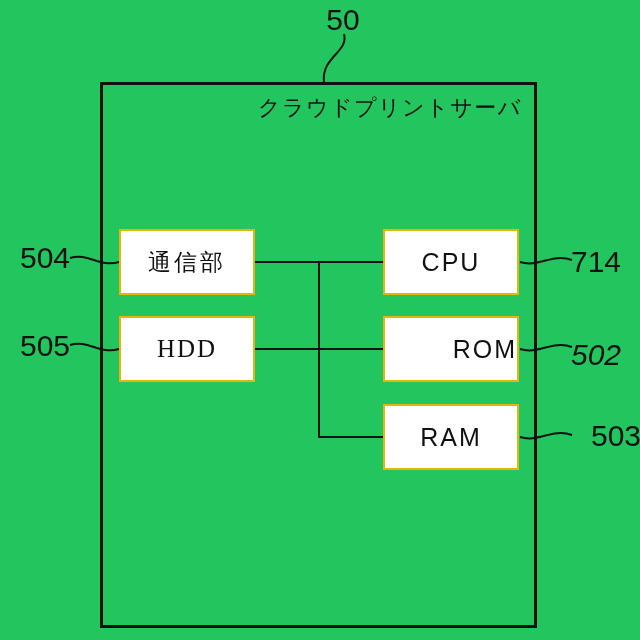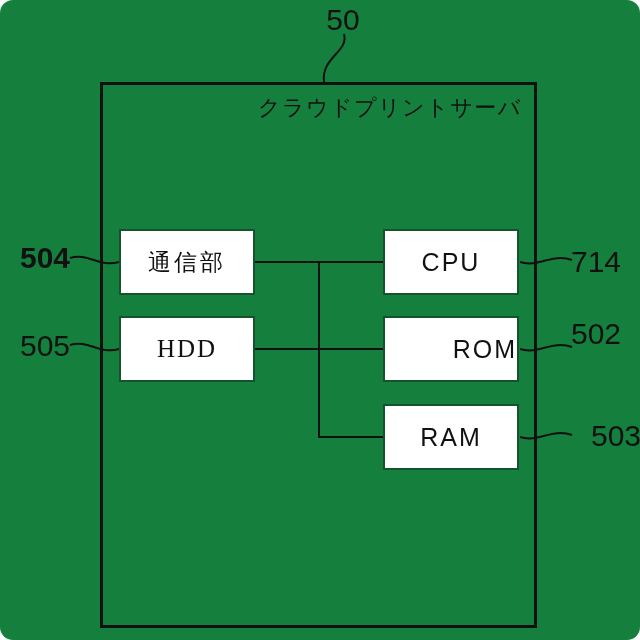--- a/index.html
+++ b/index.html
@@ -5,24 +5,23 @@
   html, body {
     margin: 0;
     padding: 0;
     background: #ffffff;
     font-family: "Liberation Sans", "DejaVu Sans", sans-serif;
   }
   .canvas {
     position: relative;
     width: 640px;
     height: 640px;
-    background: #15803d;
+    background: #22c55e;
     overflow: hidden;
     color: #111111;
-    border-radius: 13px;
   }
   .lines-svg {
     position: absolute;
     left: 0;
     top: 0;
     width: 640px;
     height: 640px;
   }
   .outer-box {
     position: absolute;
@@ -41,21 +40,21 @@
     width: 270px;
     font-size: 22px;
     letter-spacing: 1.5px;
     white-space: nowrap;
     color: #111111;
   }
   .block {
     position: absolute;
     width: 136px;
     height: 66px;
-    border: 2px solid #14532d;
+    border: 2px solid #eab308;
     box-sizing: border-box;
     background: #ffffff;
     display: flex;
     align-items: center;
     justify-content: center;
     font-size: 25px;
     letter-spacing: 2px;
     color: #111111;
   }
   .block.jp { font-size: 23px; letter-spacing: 3px; }
@@ -66,24 +65,24 @@
   #block-ram     { left: 383px; top: 404px; align-items: center; }
   .ref-label {
     position: absolute;
     font-size: 30px;
     line-height: 30px;
     color: #111111;
     text-align: center;
     white-space: nowrap;
   }
   #ref-50  { left: 318px; top: 5px;   width: 50px; }
-  #ref-504 { left: 20px;  top: 243px; width: 50px; font-weight: bold; }
+  #ref-504 { left: 20px;  top: 243px; width: 50px; }
   #ref-505 { left: 20px;  top: 331px; width: 50px; }
   #ref-501 { left: 570px; top: 247px; width: 52px; }
-  #ref-502 { left: 570px; top: 319px; width: 52px; }
+  #ref-502 { left: 570px; top: 340px; width: 52px; font-style: italic; }
   #ref-503 { left: 590px; top: 421px; width: 52px; }
 </style>
 </head>
 <body>
 
 <div class="canvas">
 
   <svg class="lines-svg" viewBox="0 0 640 640">
 
     <line x1="255" y1="262" x2="383" y2="262" stroke="#111111" stroke-width="2"></line>

